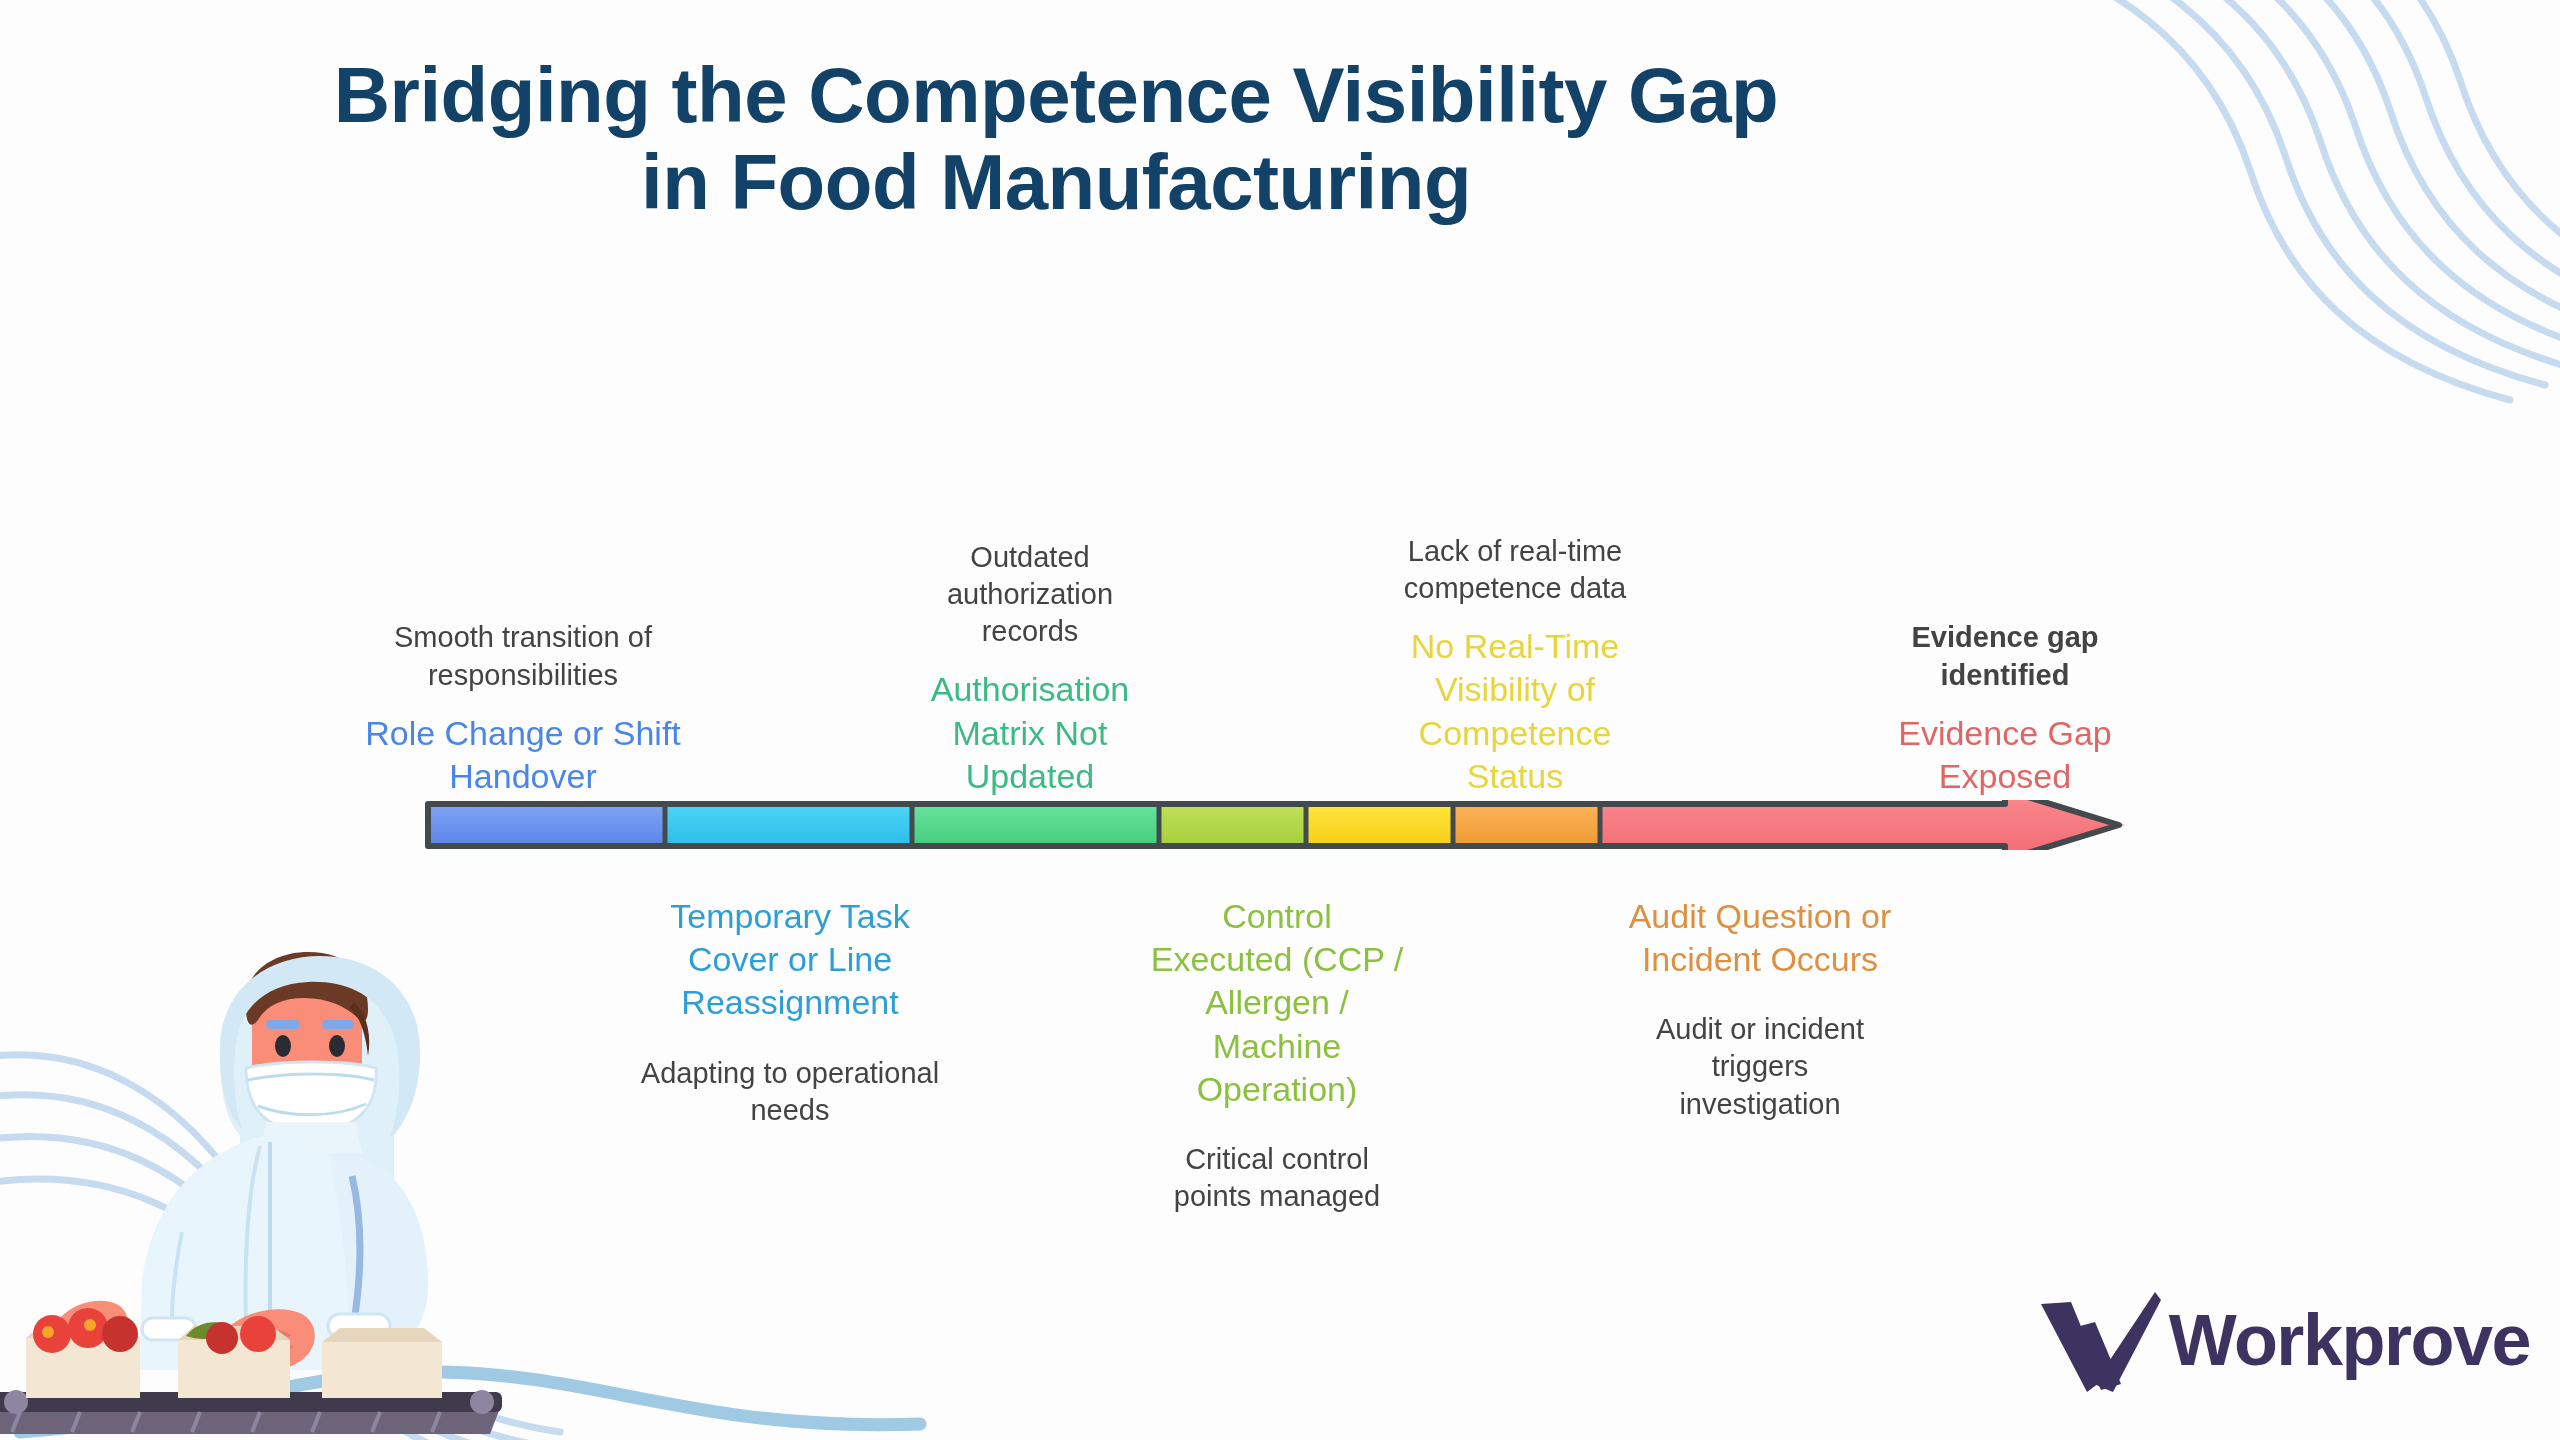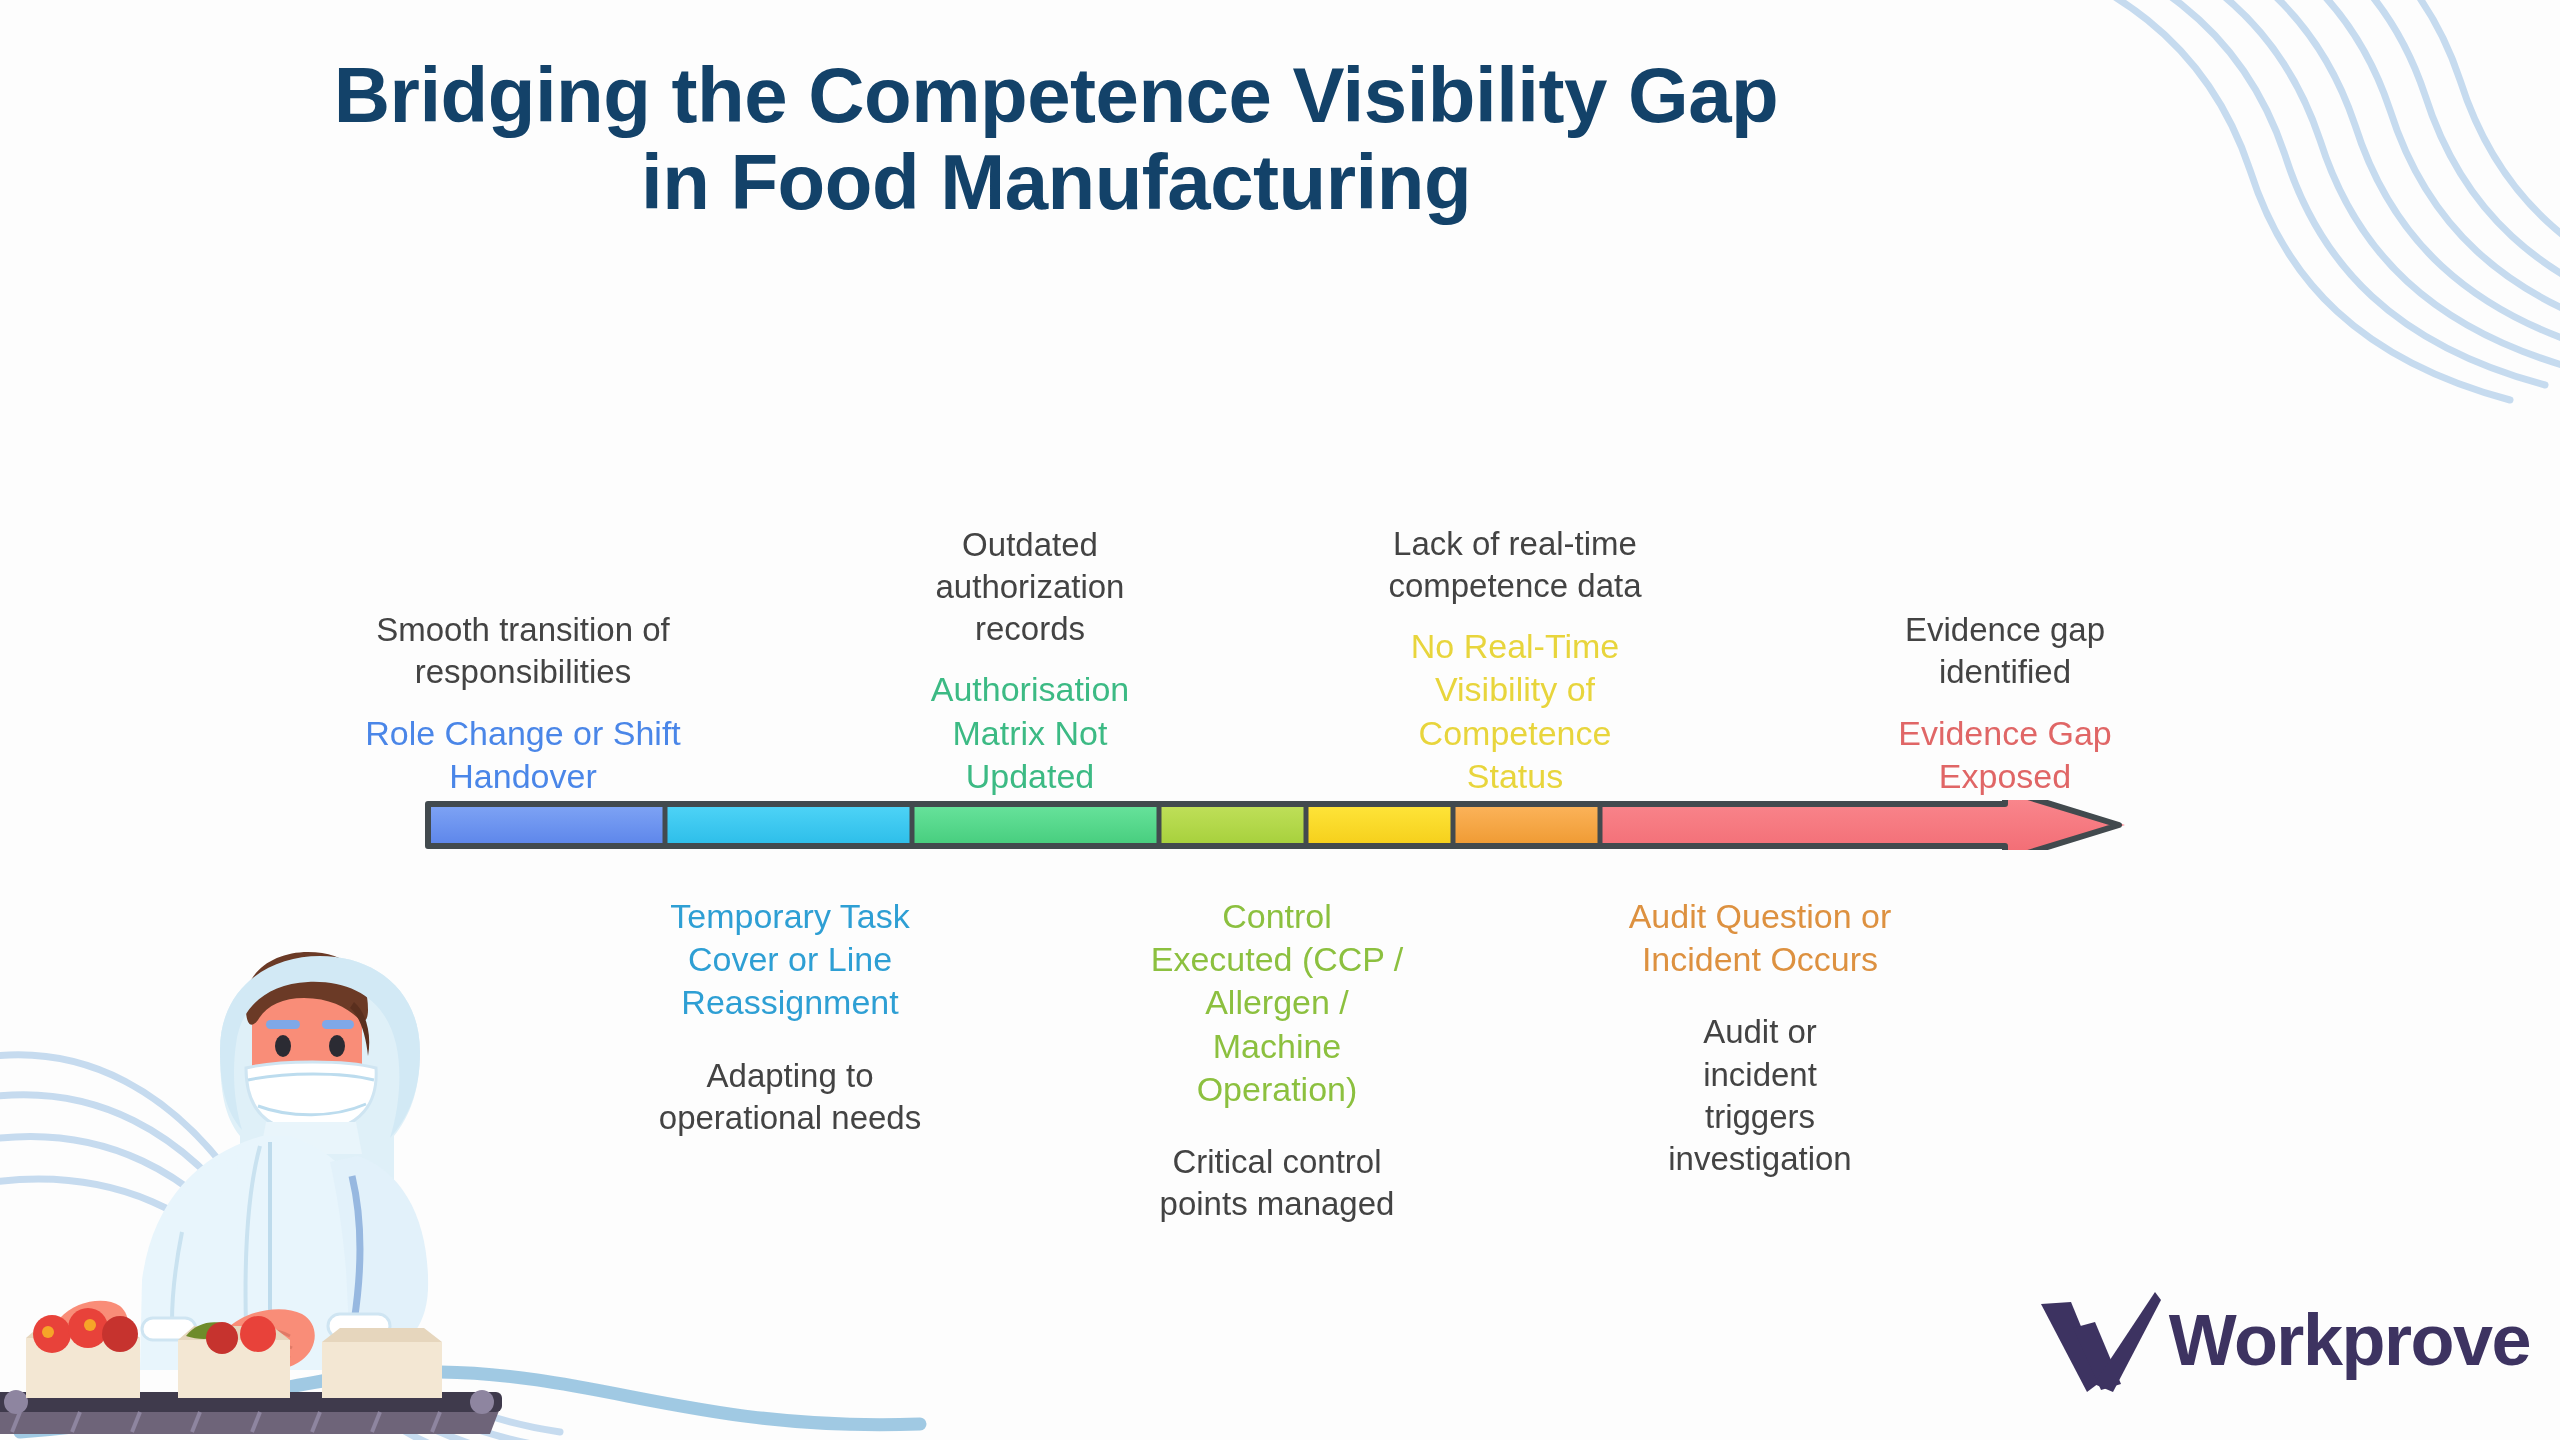--- a/index.html
+++ b/index.html
@@ -59,21 +59,21 @@
   }
 
   
   .stage {
     position: absolute;
     width: 320px;
     text-align: center;
   }
   .stage .sub {
     color: #434343;
-    font-size: 33px;
+    font-size: 29px;
     line-height: 1.28;
   }
   .stage .main {
     font-size: 34px;
     line-height: 1.27;
   }
   .stage.upper { bottom: 642px; }
   .stage.lower { top: 895px; }
   .stage.upper .main { margin-top: 18px; }
   .stage.lower .sub  { margin-top: 30px; }
@@ -218,21 +218,21 @@
       <div class="sub" style="max-width:300px;margin:0 auto;">Lack of real-time competence data</div>
       <div class="main" style="color:#e8d53c;max-width:250px;margin:18px auto 0;">No Real-Time Visibility of Competence Status</div>
     </div>
 
     <div class="stage lower" style="left:1600px;">
       <div class="main" style="color:#dd9140;max-width:290px;margin:0 auto;">Audit Question or Incident Occurs</div>
       <div class="sub" style="max-width:230px;margin:30px auto 0;">Audit or incident triggers investigation</div>
     </div>
 
     <div class="stage upper" style="left:1845px;">
-      <div class="sub" style="max-width:210px;margin:0 auto;">Evidence gap identified</div>
+      <div class="sub" style="max-width:210px;margin:0 auto;font-weight:bold;">Evidence gap identified</div>
       <div class="main" style="color:#e06666;max-width:290px;margin:18px auto 0;">Evidence Gap Exposed</div>
     </div>
   </div>
 
   <svg id="worker" viewBox="0 0 530 500">
 
     <path d="M 230 110 C 230 48 278 16 330 16 C 382 16 430 48 430 112 C 430 150 420 176 404 196
              L 404 250 L 250 250 L 250 196 C 234 176 230 150 230 110 Z" fill="#dff0f8"></path>
 
     <path d="M 262 60 C 262 34 288 20 318 20 C 350 20 372 38 372 72 L 372 140

